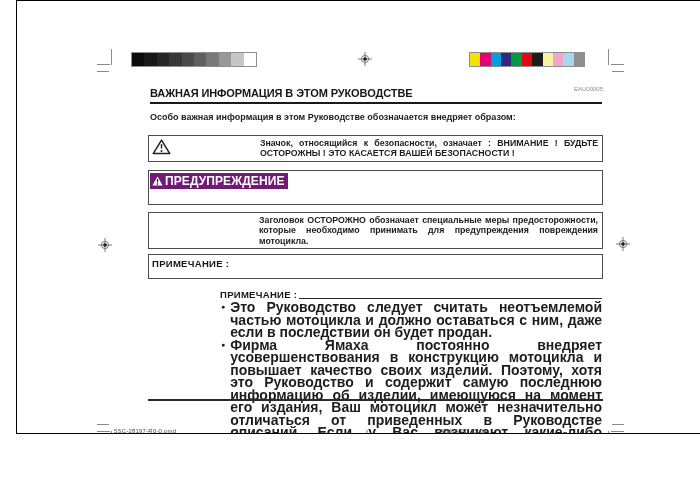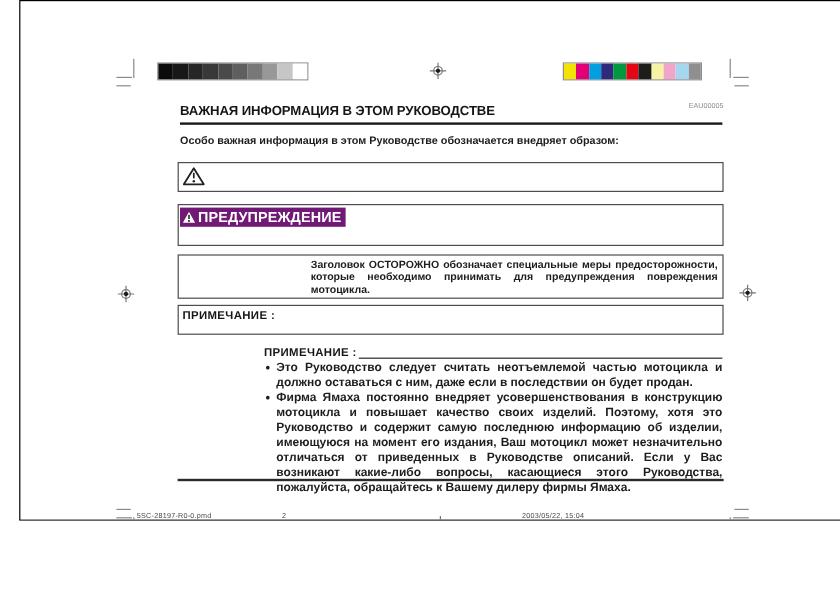--- a/index.html
+++ b/index.html
@@ -59,21 +59,21 @@
               background:#c6c6c6;color:#141414;font-size:10px;font-weight:bold;padding:0 7px;letter-spacing:0.6px;}
   .note-label{position:absolute;left:3px;top:3px;font-size:9.5px;font-weight:bold;letter-spacing:0.3px;color:#161616;}
 
   
   .note-head{position:absolute;left:203px;top:288px;width:382px;display:flex;align-items:flex-end;}
   .note-head-label{font-size:9.5px;font-weight:bold;letter-spacing:0.3px;white-space:nowrap;color:#161616;}
   .note-head-line{flex:1;border-bottom:1px solid #2a2a2a;margin-bottom:1px;margin-left:2px;}
   .bullets{position:absolute;left:204px;top:300px;width:381px;}
   .bullet{display:flex;}
   .dot{font-size:7px;line-height:12.5px;margin-right:5px;color:#1d1d1d;}
-  .btext{font-size:10px;line-height:12.5px;font-weight:600;text-align:justify;color:#1d1d1d;flex:1;}
+  .btext{font-size:14px;line-height:12.5px;font-weight:600;text-align:justify;color:#1d1d1d;flex:1;}
 
   .bottom-rule{position:absolute;left:131px;top:398px;width:455px;height:1.5px;background:#2a2a2a;}
 
   
   .foot{position:absolute;top:427px;font-size:6px;color:#4a4a4a;letter-spacing:0.2px;}
   .foot-file{left:97px;}
   .foot-page{left:218px;}
   .foot-time{left:418px;}
 </style>
 </head>
@@ -159,20 +159,21 @@
   <div class="intro">Особо важная информация в этом Руководстве обозначается внедряет образом:</div>
 
   <div class="nbox box1">
     <span class="tri-icon">
       <svg width="19" height="16" viewBox="0 0 19 16">
           <polygon points="9.5,1.2 17.8,14.6 1.2,14.6" fill="#fff" stroke="#222" stroke-width="1.5" stroke-linejoin="round"></polygon>
           <rect x="8.8" y="5" width="1.4" height="4.6" fill="#222"></rect>
           <circle cx="9.5" cy="12" r="1" fill="#222"></circle>
         </svg>
     </span>
+    <div class="ntext t1">Значок, относящийся к безопасности, означает : ВНИМАНИЕ ! БУДЬТЕ ОСТОРОЖНЫ ! ЭТО КАСАЕТСЯ ВАШЕЙ БЕЗОПАСНОСТИ !</div>
   </div>
 
   <div class="nbox box2">
     <span class="warn-badge">
       <span style="line-height:0;">
         <svg width="11" height="10" viewBox="0 0 11 10">
             <polygon points="5.5,0.4 10.6,9.6 0.4,9.6" fill="#fff"></polygon>
             <rect x="4.9" y="3" width="1.2" height="3.5" fill="#111"></rect>
             <circle cx="5.5" cy="8.1" r="0.8" fill="#111"></circle>
           </svg>

